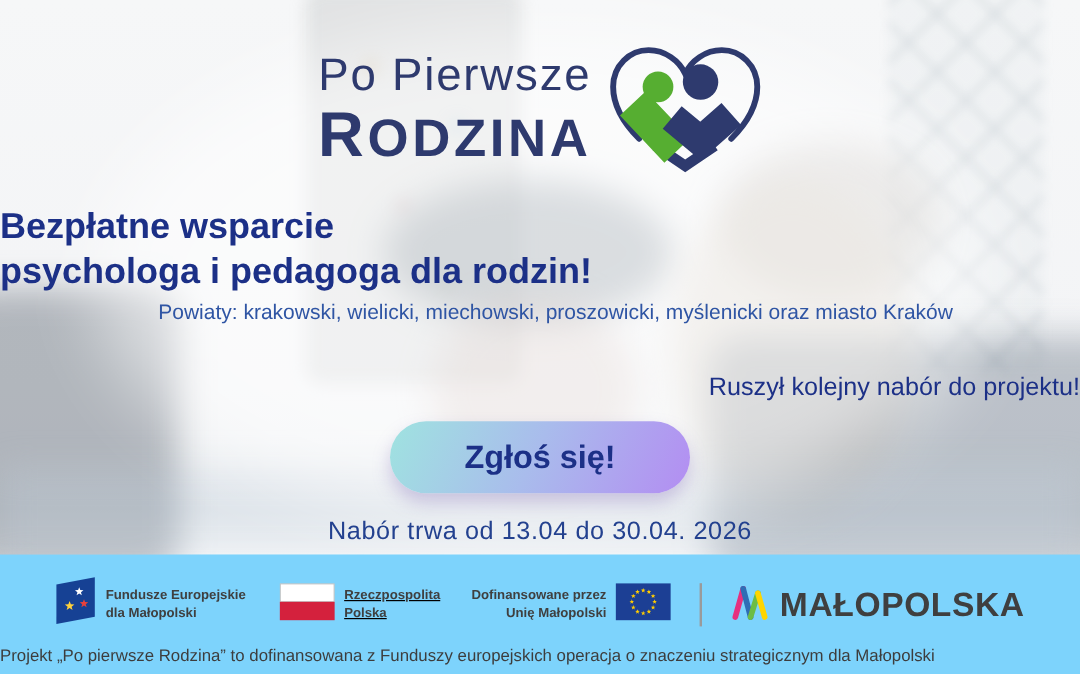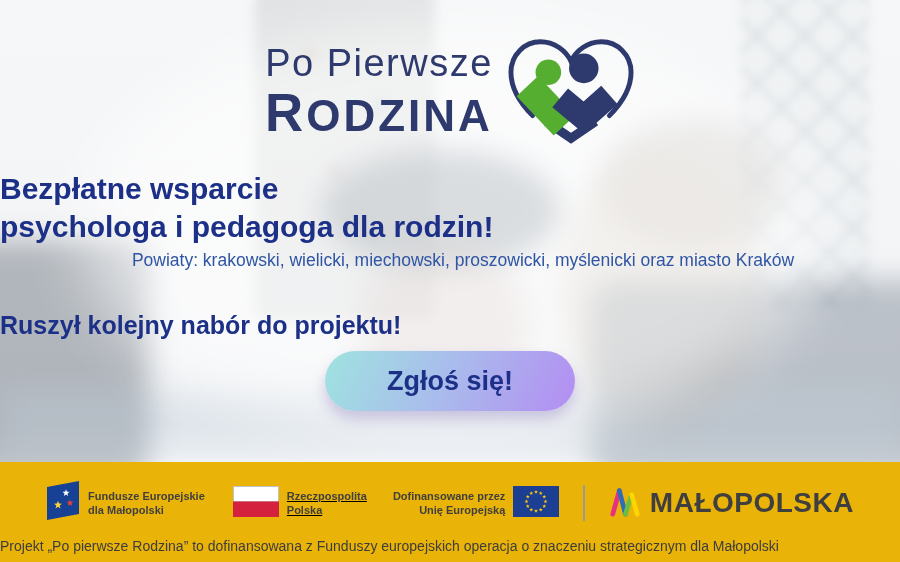--- a/index.html
+++ b/index.html
@@ -1,18 +1,18 @@
 <!DOCTYPE html>
 <html lang="pl"><head>
 <meta charset="utf-8">
 <style>
   html,body{margin:0;padding:0;background:#e9e9e9;}
   .canvas{
     position:relative;width:900px;height:562px;margin:0 auto;
-    background:#eab308;overflow:hidden;
+    background:#7dd3fc;overflow:hidden;
     font-family:"Liberation Sans", sans-serif;
   }
   
   .photo-bg{position:absolute;left:0;top:0;width:900px;height:462px;overflow:hidden;
     background:linear-gradient(180deg,#f6f7f8 0%,#f3f4f6 70%,#eef1f4 92%,#ffffff 100%);}
   .blob{position:absolute;filter:blur(14px);border-radius:50%;}
   .b-fridge{left:255px;top:-10px;width:180px;height:330px;border-radius:14px;
     background:
       radial-gradient(circle at 30% 20%, rgba(205,170,120,.35) 0 6px, transparent 7px),
       radial-gradient(circle at 70% 35%, rgba(140,180,200,.35) 0 6px, transparent 7px),
@@ -43,22 +43,22 @@
   .logo-line2::first-letter{font-size:1.2em;}
   .logo-heart{width:128px;height:112px;}
 
   
   .headline{position:absolute;left:0;top:170px;width:100%;text-align:left;
     color:#1c3087;font-weight:700;font-size:30px;line-height:1.28;}
   .subtitle{position:absolute;left:0;top:250px;width:100%;text-align:center;
     color:#2f55a4;font-size:17.5px;font-weight:400;padding-left:13px;}
 
   
-  .announcement{position:absolute;left:0;top:311px;width:100%;text-align:left;
-    color:#1c3087;font-weight:700;font-size:25px;}
+  .announcement{position:absolute;left:0;top:311px;width:100%;text-align:right;
+    color:#1c3087;font-weight:400;font-size:21px;}
   .cta-button{position:absolute;left:50%;top:351px;transform:translateX(-50%);
     width:250px;height:60px;border:none;border-radius:30px;cursor:pointer;
     background:linear-gradient(115deg,#9fe3e0 0%,#a9bcec 48%,#b38df2 100%);
     box-shadow:0 8px 14px rgba(140,120,190,.38);
     color:#1c3087;font-weight:700;font-size:27px;
     font-family:"Liberation Sans", sans-serif;}
   .dates{position:absolute;left:0;top:431px;width:100%;text-align:center;
     color:#23418f;font-size:21px;letter-spacing:.5px;font-weight:400;}
 
   
@@ -117,20 +117,21 @@
   </div>
 
   <div class="headline">
     <div>Bezpłatne wsparcie</div>
     <div>psychologa i pedagoga dla rodzin!</div>
   </div>
   <div class="subtitle">Powiaty: krakowski, wielicki, miechowski, proszowicki, myślenicki oraz miasto Kraków</div>
 
   <div class="announcement">Ruszył kolejny nabór do projektu!</div>
   <button class="cta-button">Zgłoś się!</button>
+  <div class="dates">Nabór trwa od 13.04 do 30.04. 2026</div>
 
   <div class="partners">
 
     <div class="partner">
       <span>
         <svg width="34" height="42" viewBox="0 0 34 42">
           <polygon points="1,7 33,1 33,34 1,40" fill="#164194"></polygon>
           <use href="#star5" transform="translate(20,13) scale(0.62)" fill="#ffffff"></use>
           <use href="#star5" transform="translate(24,23) scale(0.62)" fill="#e8413c"></use>
           <use href="#star5" transform="translate(12,25) scale(0.70)" fill="#ffd23c"></use>
@@ -151,21 +152,21 @@
       </span>
       <div class="partner-label">
         <div>Rzeczpospolita</div>
         <div>Polska</div>
       </div>
     </div>
 
     <div class="partner gap-b">
       <div class="partner-label right">
         <div>Dofinansowane przez</div>
-        <div>Unię Europejską</div>
+        <div>Unię Małopolski</div>
       </div>
       <span>
         <svg width="46" height="31" viewBox="0 0 46 31">
           <rect width="46" height="31" fill="#1c3f94"></rect>
           <use href="#star5" transform="translate(23,6) scale(0.34)" fill="#ffcc00"></use>
           <use href="#star5" transform="translate(27.75,7.27) scale(0.34)" fill="#ffcc00"></use>
           <use href="#star5" transform="translate(31.23,10.75) scale(0.34)" fill="#ffcc00"></use>
           <use href="#star5" transform="translate(32.5,15.5) scale(0.34)" fill="#ffcc00"></use>
           <use href="#star5" transform="translate(31.23,20.25) scale(0.34)" fill="#ffcc00"></use>
           <use href="#star5" transform="translate(27.75,23.73) scale(0.34)" fill="#ffcc00"></use>

